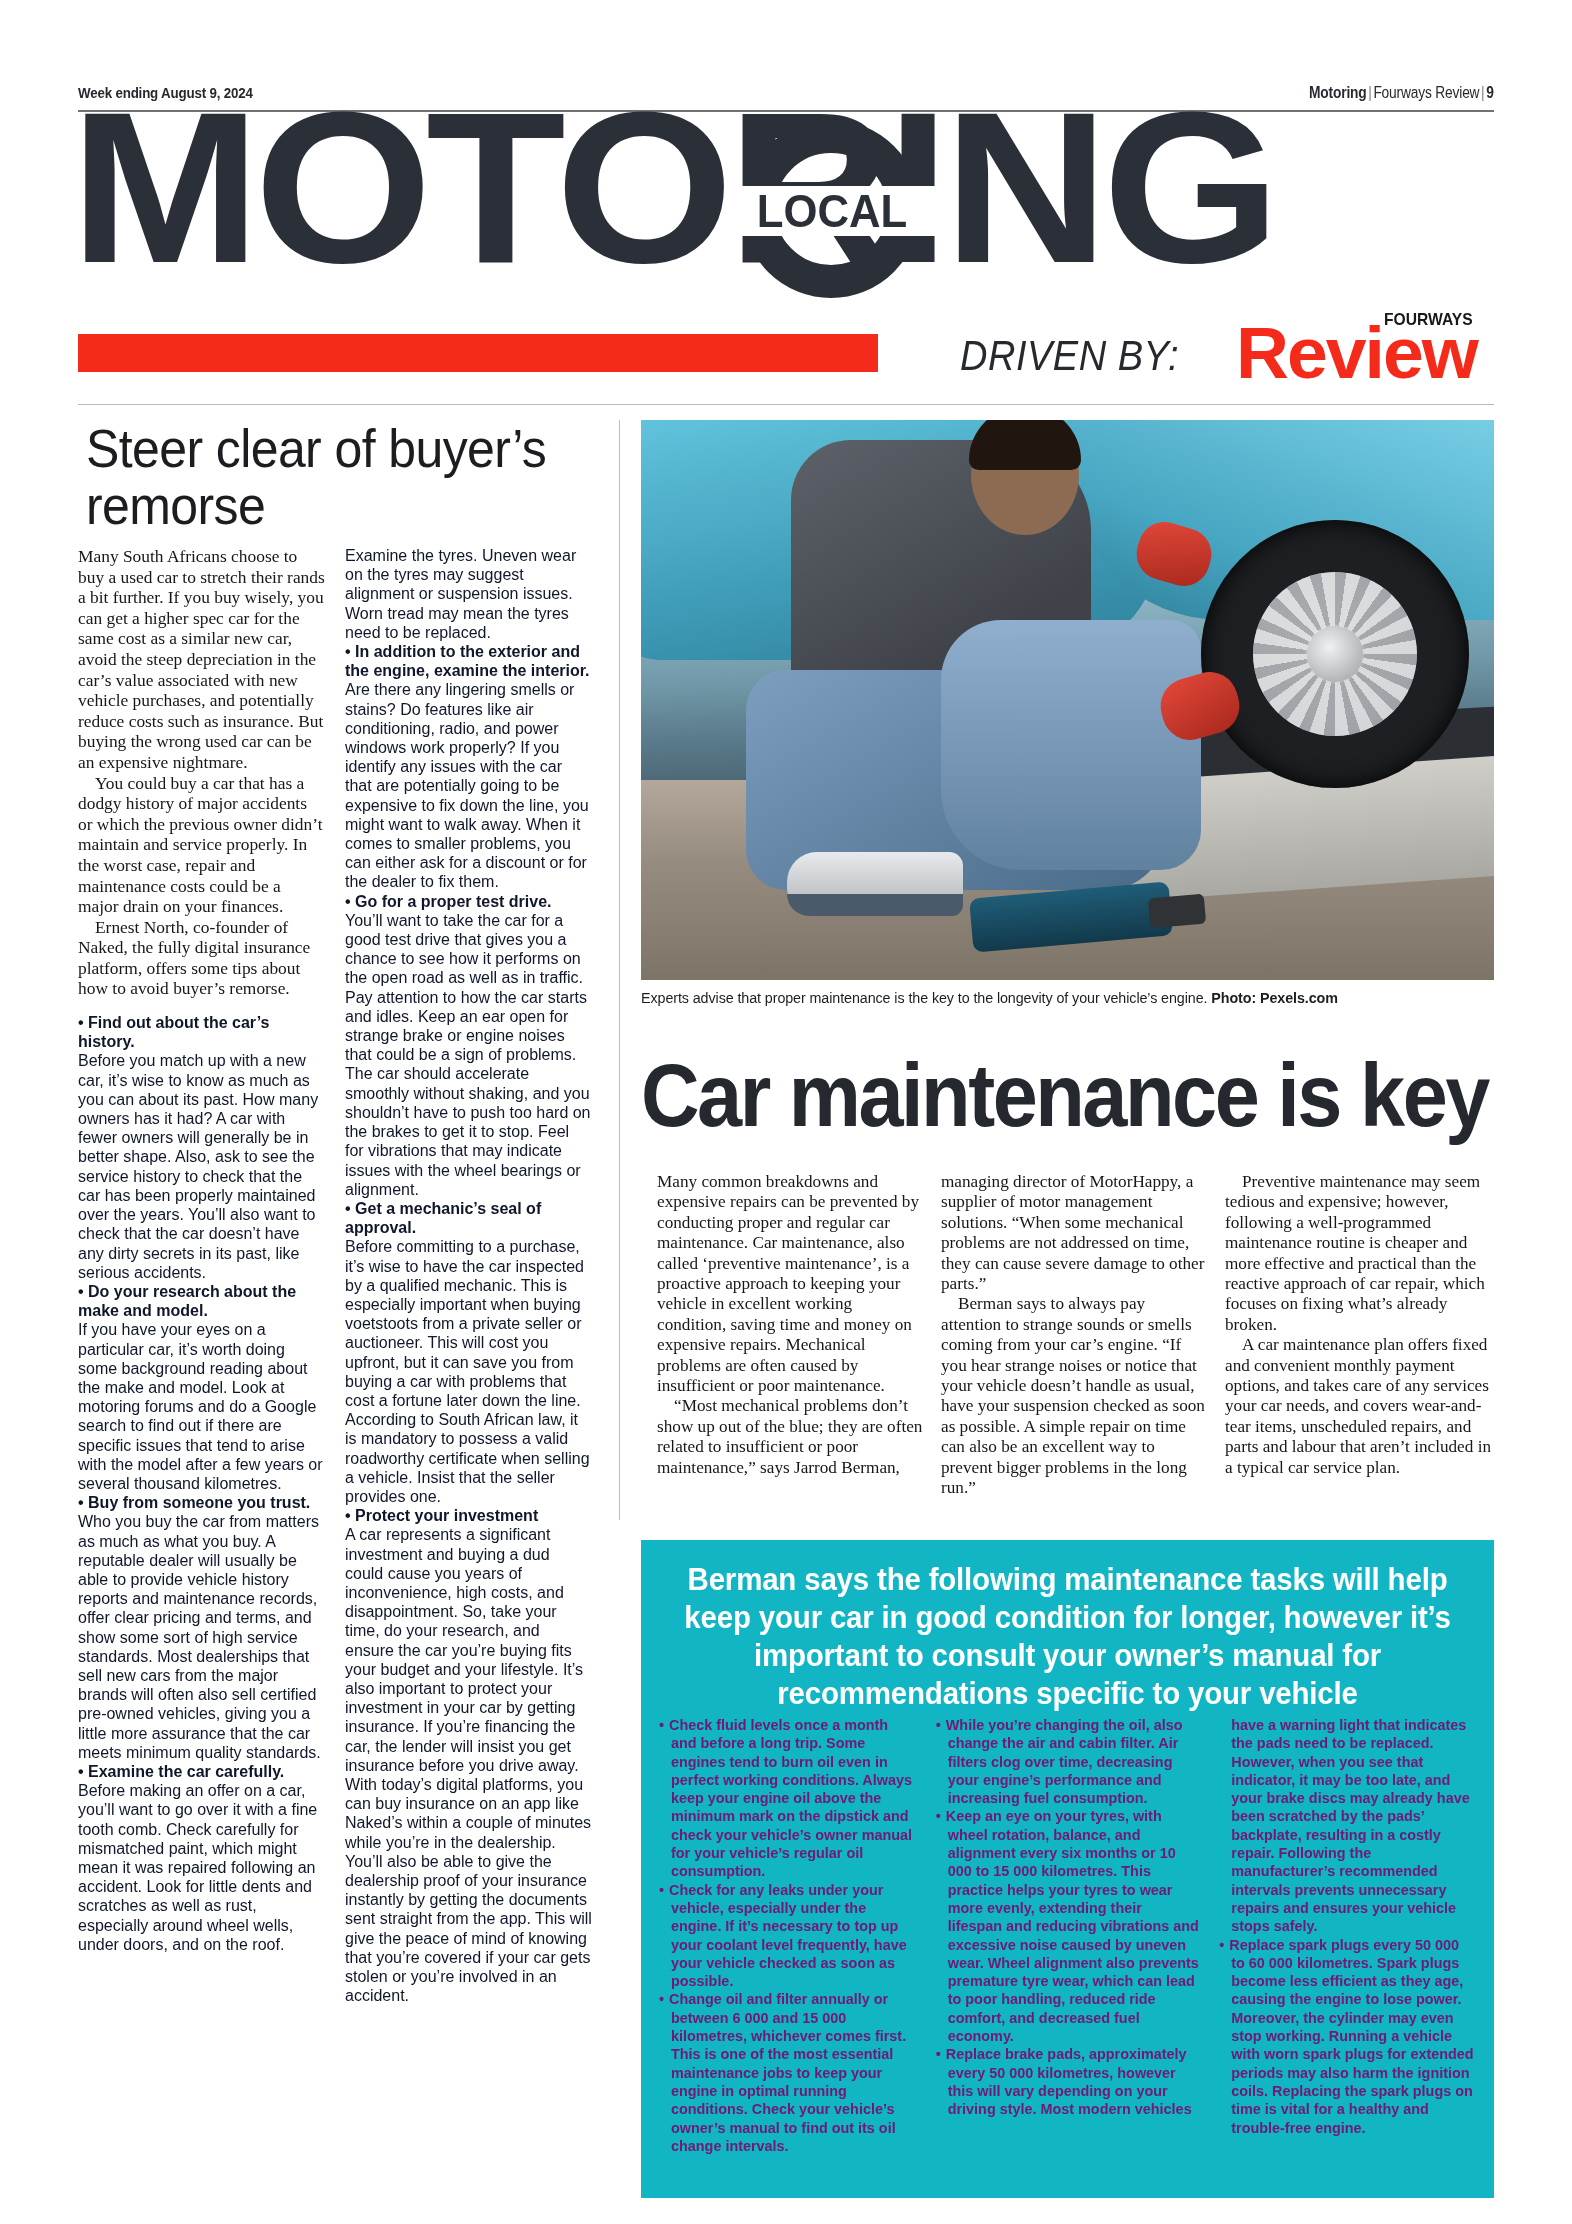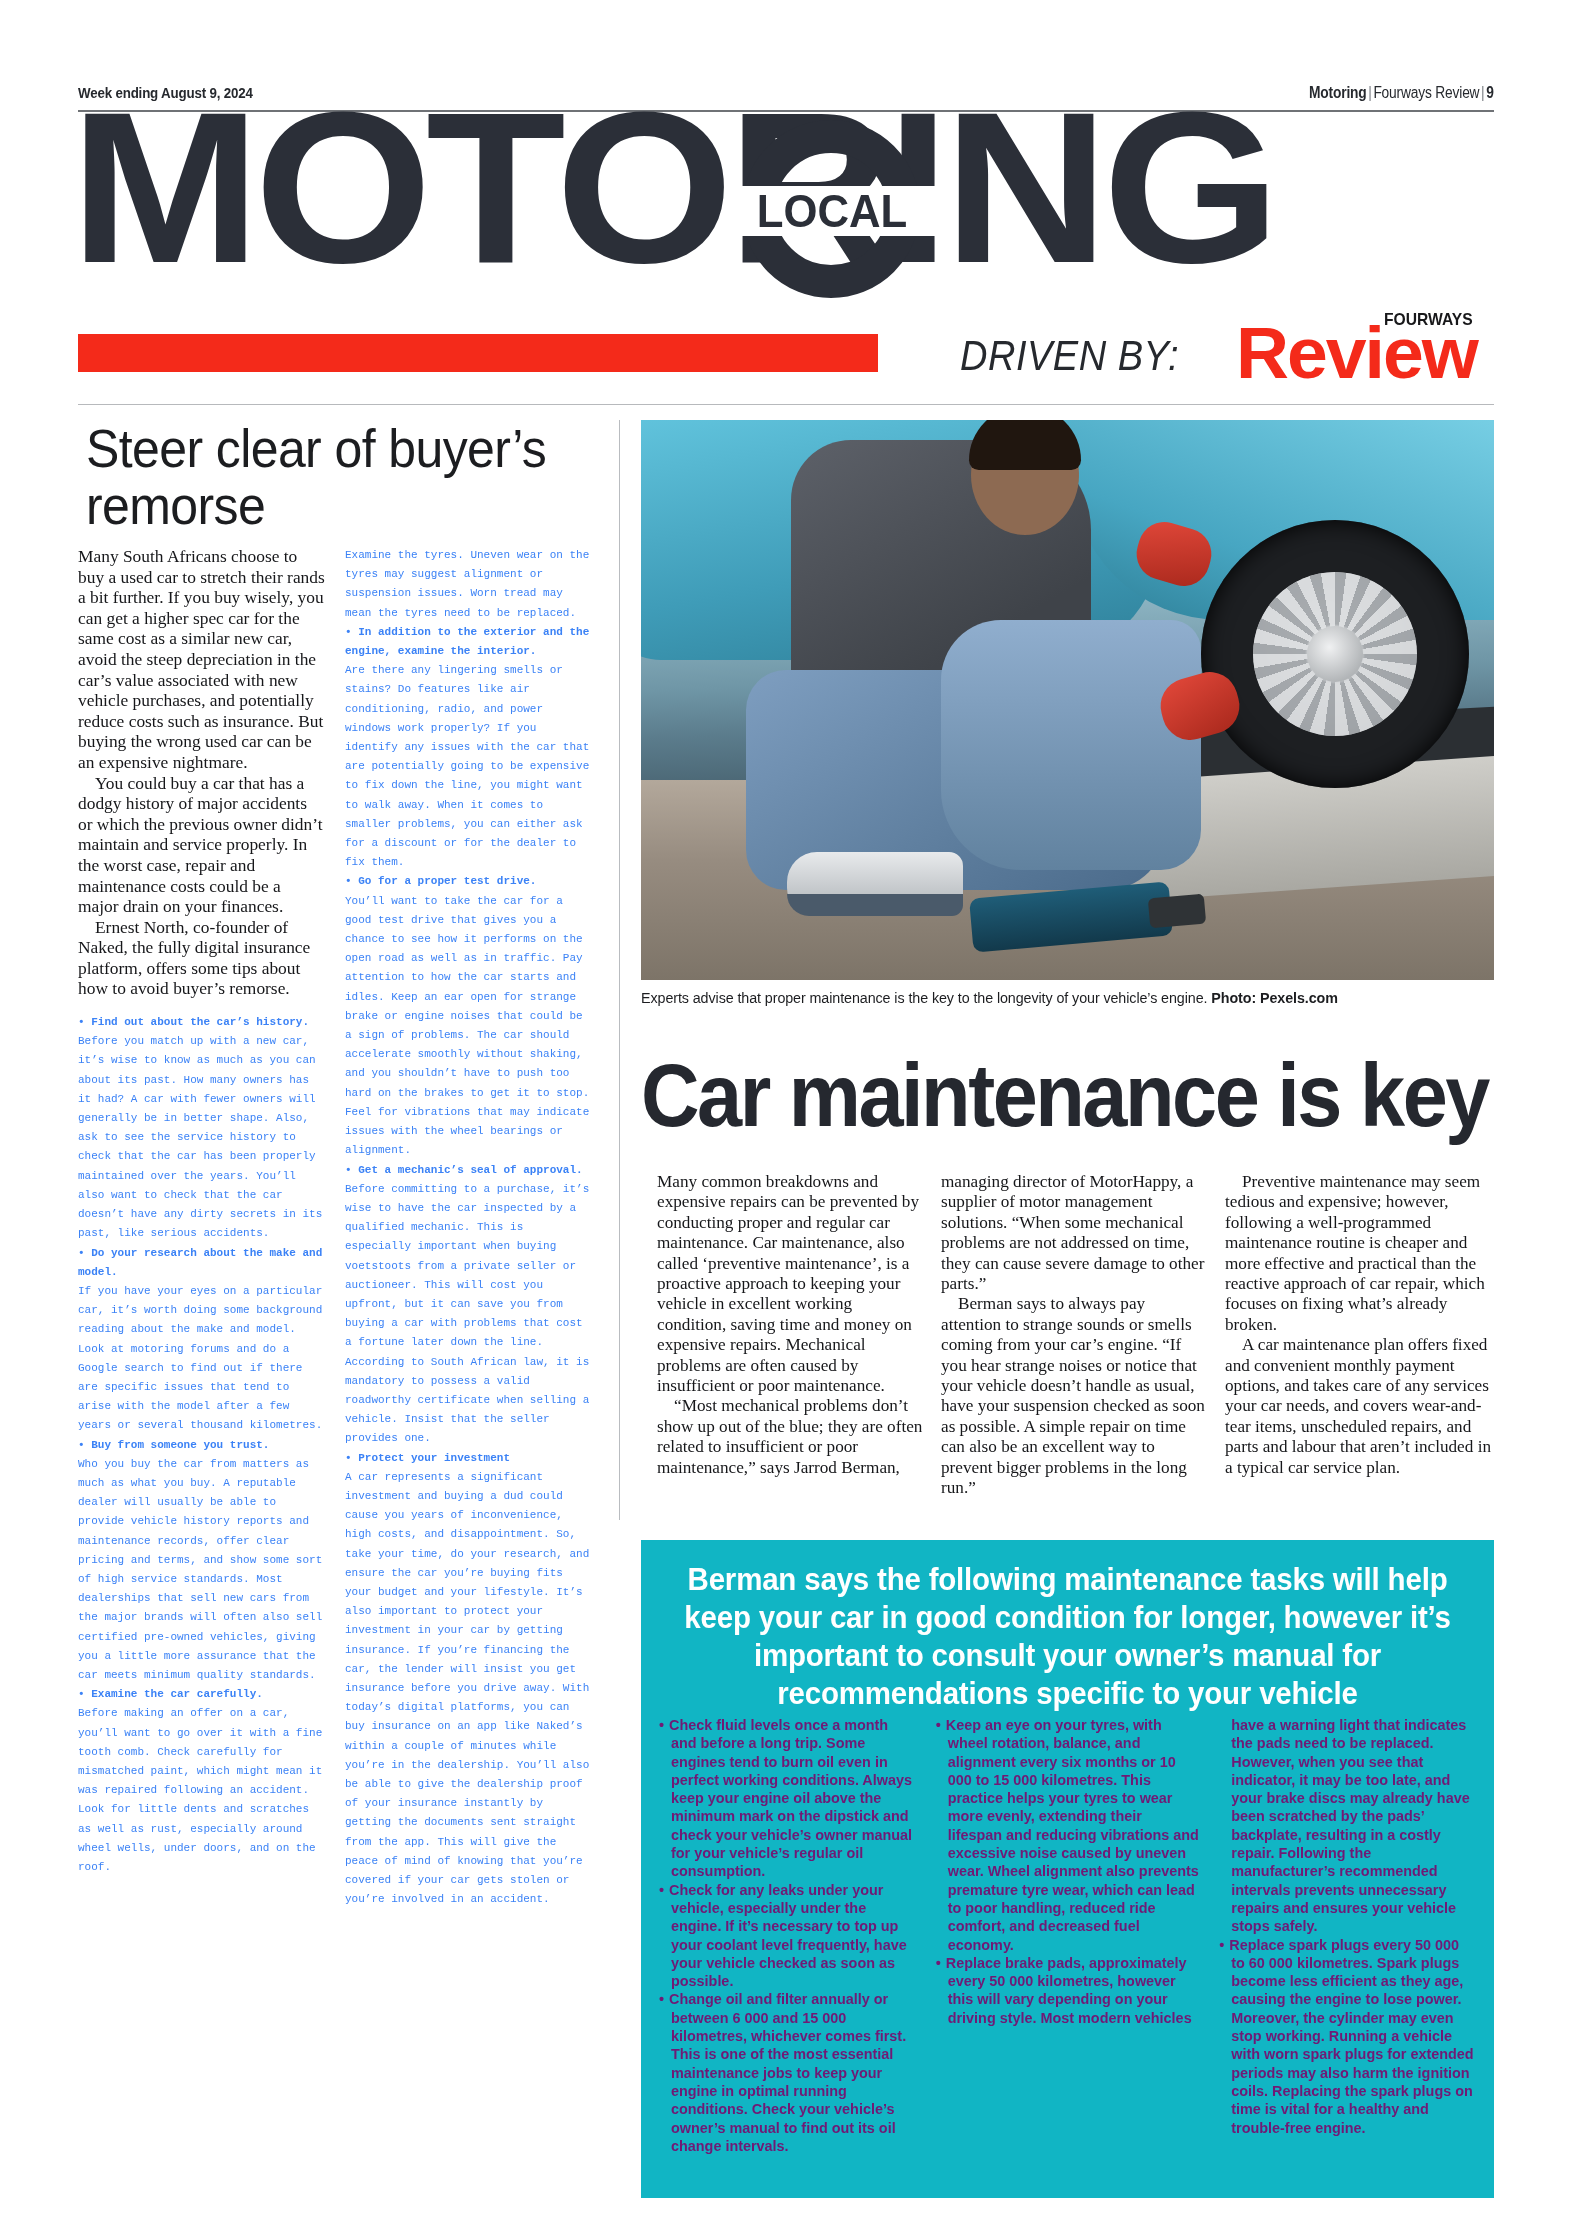--- a/index.html
+++ b/index.html
@@ -83,22 +83,22 @@
   }
   .two-col{display:flex;gap:20px;}
   .two-col .col{width:247px;}
   .ser{
     font-family:"Liberation Serif",serif;font-size:17.4px;line-height:20.6px;
     color:#16171a;text-align:left;
   }
   .ser p{margin:0;}
   .ser p.ind{text-indent:17px;}
   .sans{
-    font-family:Liberation Mono, monospace;font-size:11px;line-height:19.2px;
-    color:#3b82f6;
+    font-family:Liberation Sans, sans-serif;font-size:16px;line-height:19.2px;
+    color:#0f172a;
   }
   .sans p{margin:0;}
   .sans b{font-weight:bold;}
   .gap{height:14px;}
 
   
   .photo-wrap{position:absolute;left:563px;top:420px;width:954px;}
   .photo{
     width:853px;height:560px;position:relative;overflow:hidden;background:#9fb9c4;
   }
@@ -322,20 +322,21 @@
       <div class="col">
         <ul class="tlist">
           <li><span class="bul">•</span><span>Check fluid levels once a month and before a long trip. Some engines tend to burn oil even in perfect working conditions. Always keep your engine oil above the minimum mark on the dipstick and check your vehicle’s owner manual for your vehicle’s regular oil consumption.</span></li>
           <li><span class="bul">•</span><span>Check for any leaks under your vehicle, especially under the engine. If it’s necessary to top up your coolant level frequently, have your vehicle checked as soon as possible.</span></li>
           <li><span class="bul">•</span><span>Change oil and filter annually or between 6 000 and 15 000 kilometres, whichever comes first. This is one of the most essential maintenance jobs to keep your engine in optimal running conditions. Check your vehicle’s owner’s manual to find out its oil change intervals.</span></li>
         </ul>
       </div>
 
       <div class="col mid">
         <ul class="tlist">
+          <li><span class="bul">•</span><span>While you’re changing the oil, also change the air and cabin filter. Air filters clog over time, decreasing your engine’s performance and increasing fuel consumption.</span></li>
           <li><span class="bul">•</span><span>Keep an eye on your tyres, with wheel rotation, balance, and alignment every six months or 10 000 to 15 000 kilometres. This practice helps your tyres to wear more evenly, extending their lifespan and reducing vibrations and excessive noise caused by uneven wear. Wheel alignment also prevents premature tyre wear, which can lead to poor handling, reduced ride comfort, and decreased fuel economy.</span></li>
           <li><span class="bul">•</span><span>Replace brake pads, approximately every 50 000 kilometres, however this will vary depending on your driving style. Most modern vehicles</span></li>
         </ul>
       </div>
 
       <div class="col">
         <ul class="tlist">
           <li class="cont">have a warning light that indicates the pads need to be replaced. However, when you see that indicator, it may be too late, and your brake discs may already have been scratched by the pads’ backplate, resulting in a costly repair. Following the manufacturer’s recommended intervals prevents unnecessary repairs and ensures your vehicle stops safely.</li>
           <li><span class="bul">•</span><span>Replace spark plugs every 50 000 to 60 000 kilometres. Spark plugs become less efficient as they age, causing the engine to lose power. Moreover, the cylinder may even stop working. Running a vehicle with worn spark plugs for extended periods may also harm the ignition coils. Replacing the spark plugs on time is vital for a healthy and trouble-free engine.</span></li>
         </ul>

